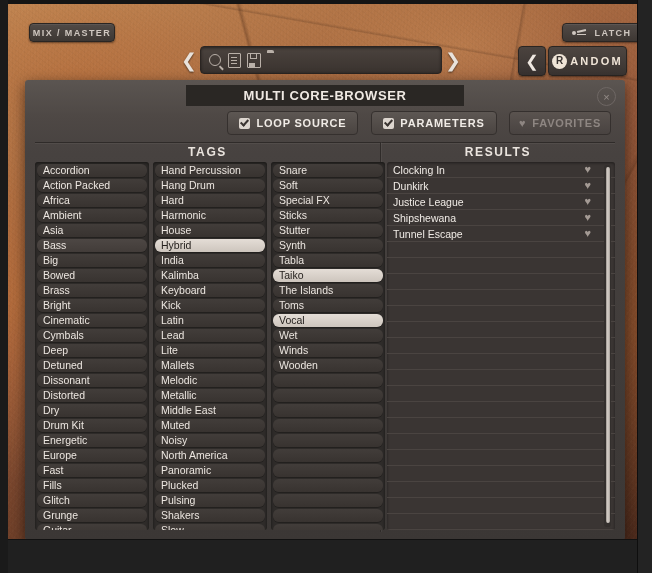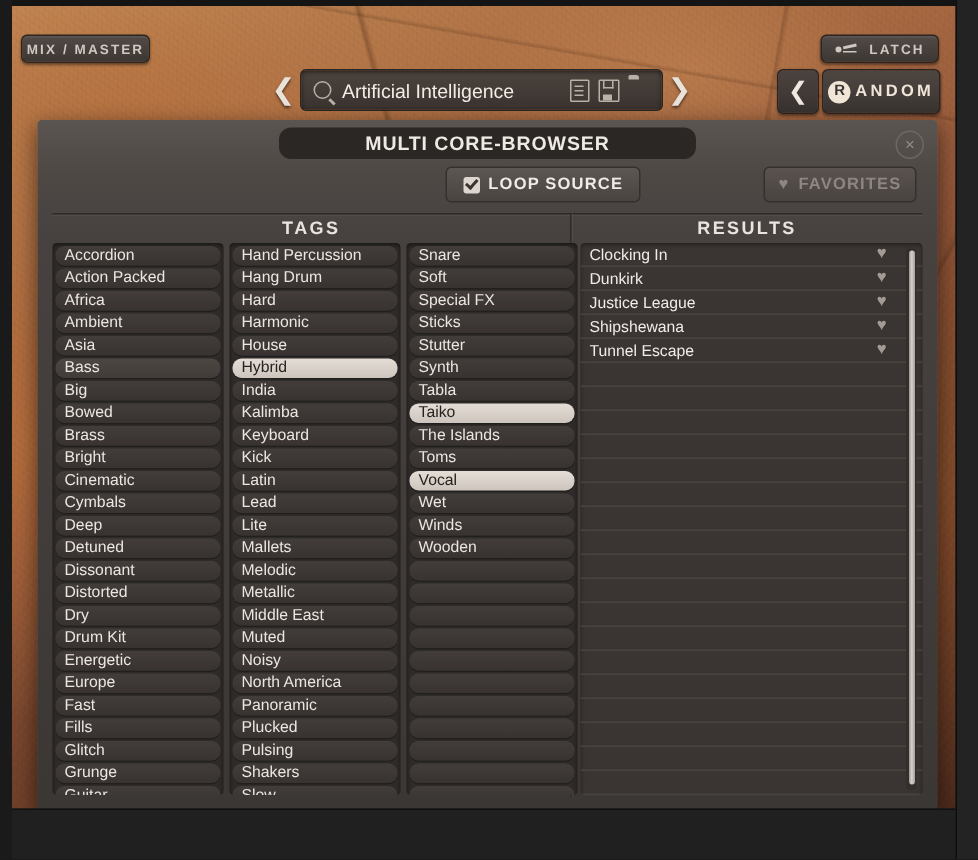--- a/index.html
+++ b/index.html
@@ -120,20 +120,21 @@
     border: 1px solid #2a2522;
     border-radius: 4px;
     color: #cfc7c0;
     font-size: 9px;
     font-weight: bold;
     letter-spacing: 1.4px;
     box-shadow: 0 1px 2px rgba(0,0,0,0.45), inset 0 1px 0 rgba(255,255,255,0.07);
     z-index: 4;
     cursor: pointer;
     user-select: none;
+    margin-left: 15px;
   }
   .pill-mixmaster { left: 14px; top: 23px; width: 84px; height: 17px; }
   .pill-latch { left: 547px; top: 23px; width: 77px; height: 17px; gap: 7px; }
 
   .latch-glyph { display: inline-block; width: 16px; height: 8px; position: relative; }
   .latch-glyph i {
     position: absolute; display: block; background: #cfc7c0;
   }
   .latch-glyph .dot { width: 4px; height: 4px; border-radius: 50%; left: 0; top: 2px; }
   .latch-glyph .b1 { width: 9px; height: 1.5px; left: 5px; top: 1.5px; transform: rotate(-12deg); }
@@ -288,21 +289,21 @@
     border-radius: 3px;
     box-shadow: 0 4px 14px rgba(0,0,0,0.55);
     z-index: 5;
   }
 
   .browser-title {
     position: absolute;
     left: 161px; top: 5px;
     width: 278px; height: 21px;
     background: #2a2724;
-    border-radius: 8px;
+    border-radius: 0;
     display: flex; align-items: center; justify-content: center;
     color: #efe9e3;
     font-size: 13px;
     font-weight: bold;
     letter-spacing: 0.6px;
     user-select: none;
   }
 
   .close-x {
     position: absolute;
@@ -517,21 +518,20 @@
         <i class="b1"></i>
         <i class="b2"></i>
     </span>
     <span>LATCH</span>
   </div>
 
   <div class="searchbar">
     <span class="chev">❮</span>
     <div class="search-field">
       <span class="mag"></span>
-      <span class="search-text" title="Search...">Artificial Intelligence</span>
       <span class="sb-icons">
         <span class="ic ic-doc"></span>
         <span class="ic ic-save"></span>
         <span class="ic"><span class="ic-folder"></span></span>
       </span>
     </div>
     <span class="chev">❯</span>
   </div>
 
   <div class="rand-prev">❮</div>
@@ -542,20 +542,24 @@
 
   <div class="browser">
 
     <div class="browser-title">MULTI CORE-BROWSER</div>
     <div class="close-x">×</div>
 
     <div class="toggles">
       <div class="toggle">
         <span class="chkbox"></span>
         <span>LOOP SOURCE</span>
+      </div>
+      <div class="toggle">
+        <span class="chkbox"></span>
+        <span>PARAMETERS</span>
       </div>
     </div>
 
     <div class="favorites">
       <span class="heart-sm">♥</span>
       <span>FAVORITES</span>
     </div>
 
     <div class="divider-h"></div>
     <div class="divider-v"></div>

